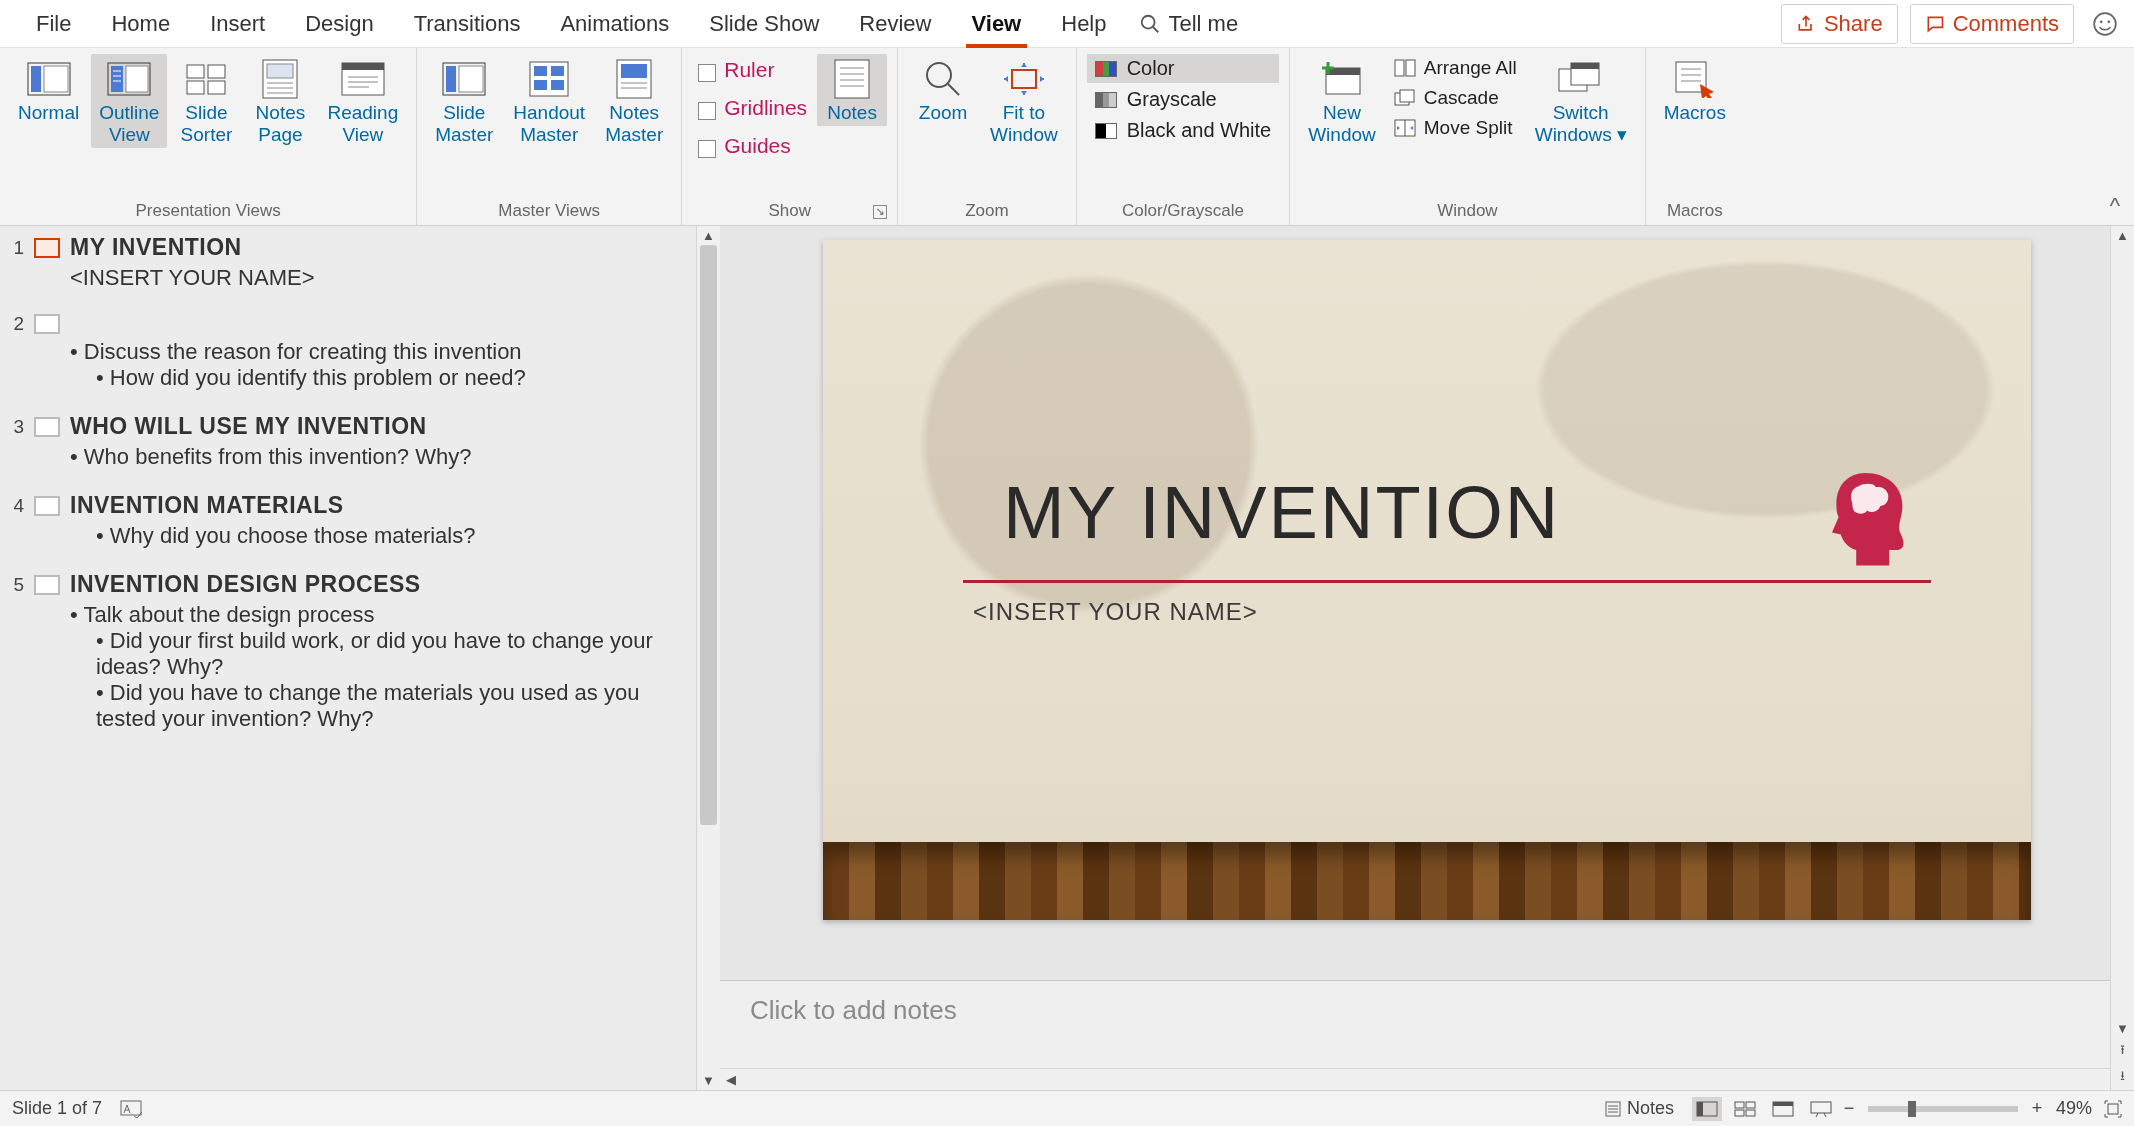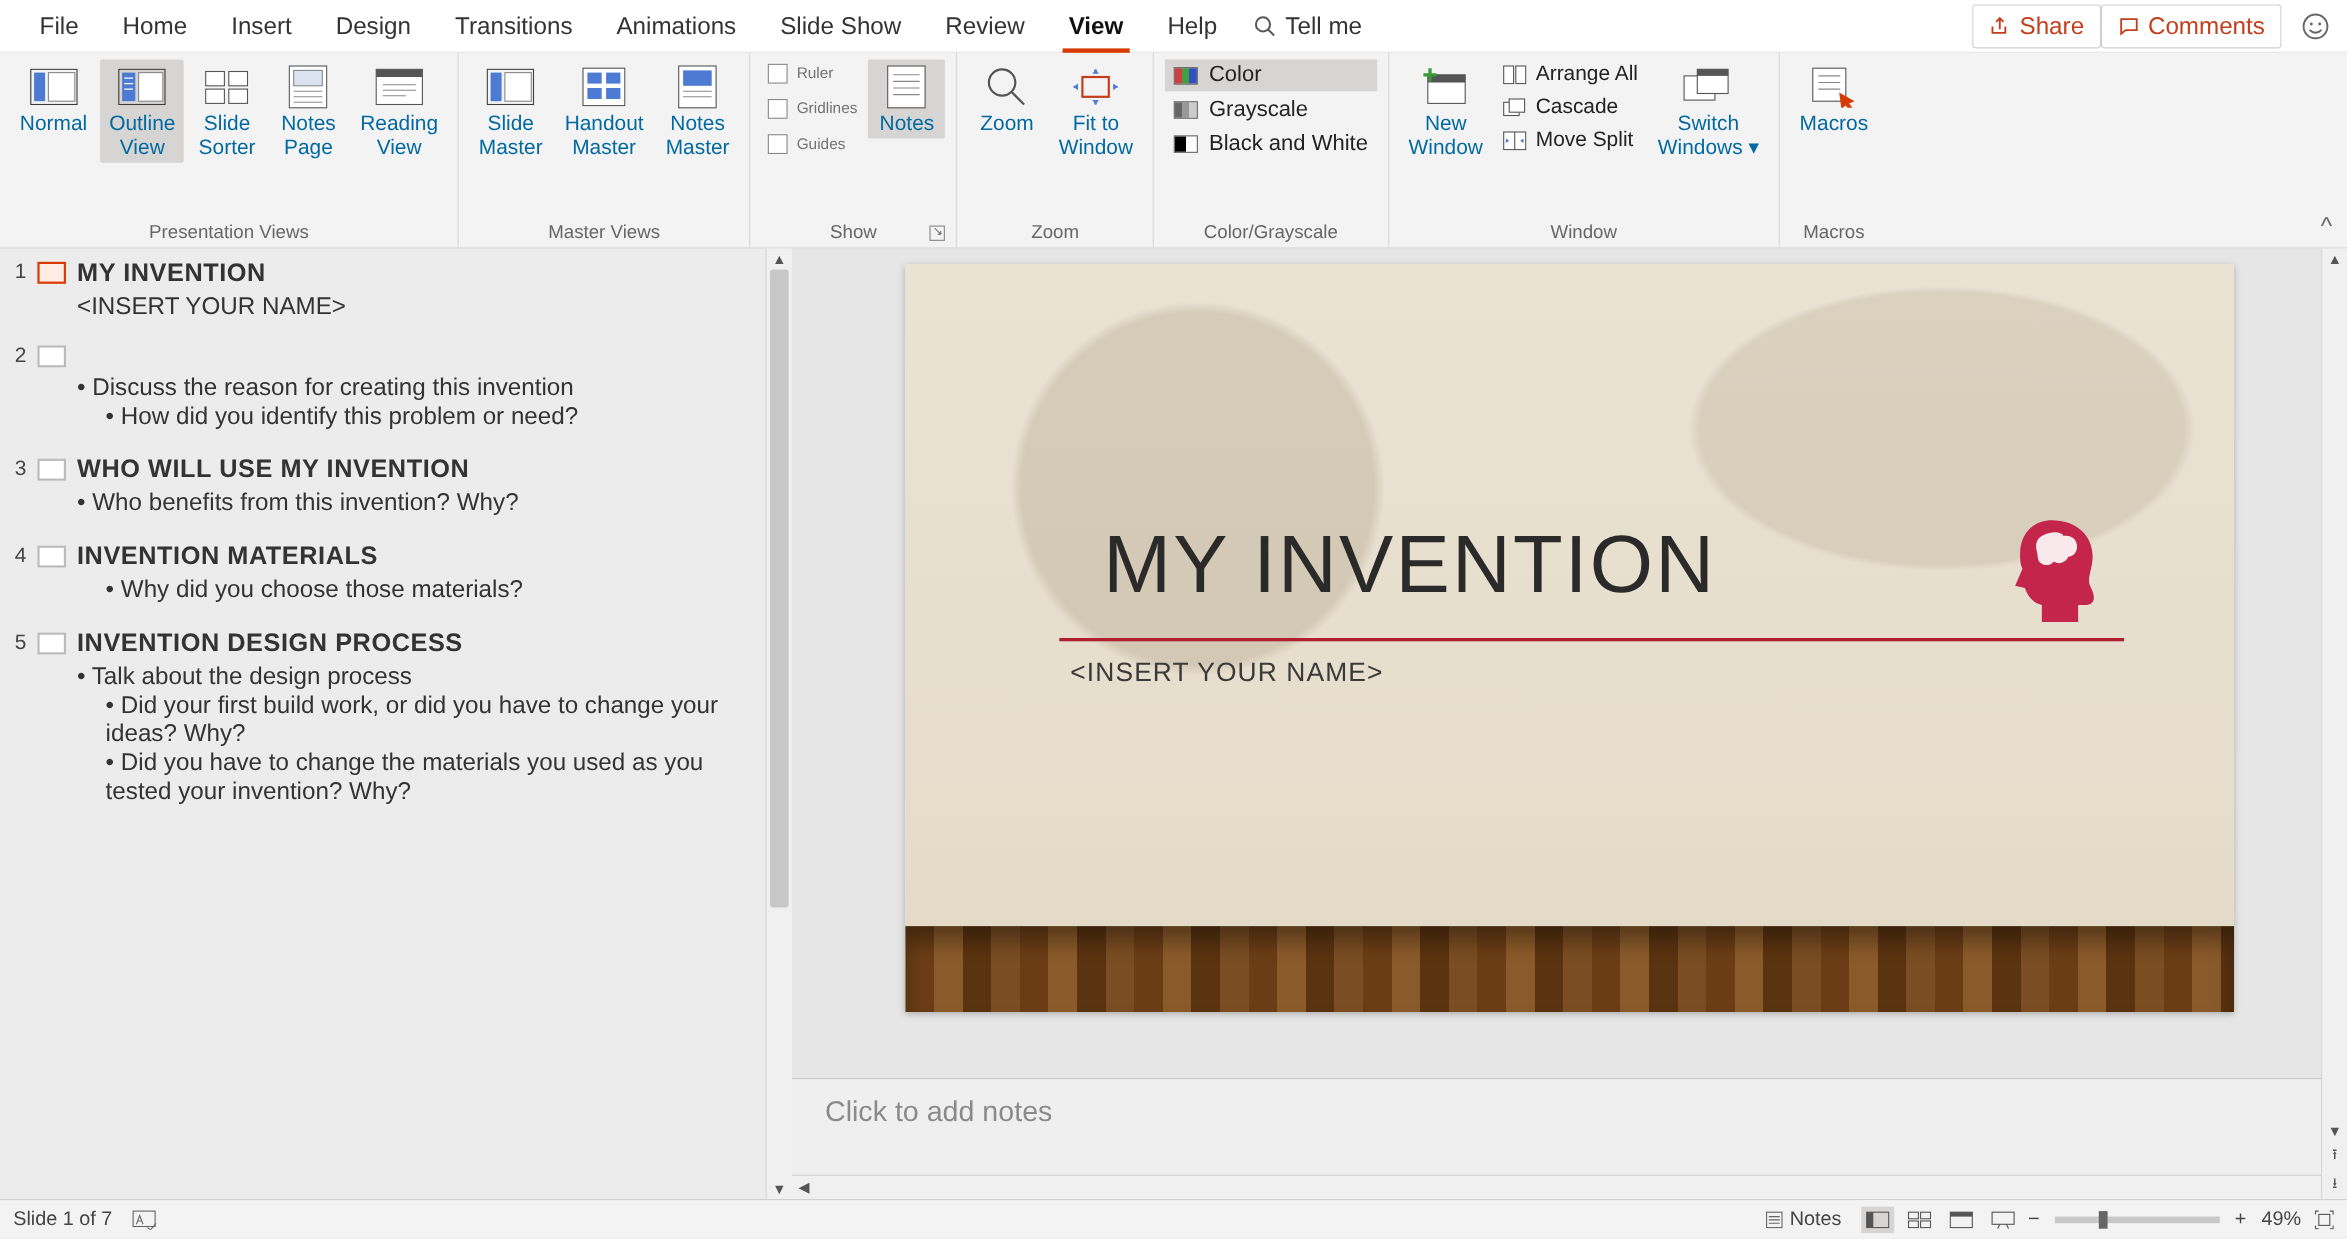--- a/index.html
+++ b/index.html
@@ -5,34 +5,34 @@
 * { margin: 0; padding: 0; box-sizing: border-box; font-family: "Segoe UI", Arial, sans-serif; }
 body { width: 2134px; height: 1126px; background: #f3f3f3; overflow: hidden; font-size: 16px; color: #222; }
 
 
 .tabs-bar { display: flex; align-items: center; height: 48px; background: #fff; border-bottom: 1px solid #e1e1e1; padding: 12px 16px; }
 .tabs-bar .tab { padding: 10px 20px; font-size: 22px; color: #333; cursor: pointer; }
 .tabs-bar .tab.active { font-weight: 600; color: #111; position: relative; }
 .tabs-bar .tab.active::after { content: ""; position: absolute; left: 14px; right: 14px; bottom: -1px; height: 4px; background: #d83b01; }
 .tabs-bar .tell-me { display: flex; align-items: center; gap: 8px; margin-left: 12px; font-size: 22px; color: #333; }
 .tabs-bar .spacer { flex: 1; }
-.tabs-bar .right-btn { display: flex; align-items: center; gap: 8px; padding: 6px 14px; border: 1px solid #d0d0d0; border-radius: 3px; margin-left: 0; font-size: 22px; color: #c43e1c; background: #fff; }
+.tabs-bar .right-btn { display: flex; align-items: center; gap: 8px; padding: 6px 14px; border: 1px solid #d0d0d0; border-radius: 3px; margin-left: 12px; font-size: 22px; color: #c43e1c; background: #fff; }
 .tabs-bar .smiley { margin-left: 18px; font-size: 26px; color: #666; }
 
 
 .ribbon { display: flex; height: 178px; background: #f3f3f3; border-bottom: 1px solid #d0d0d0; }
 .ribbon-group { display: flex; flex-direction: column; padding: 6px 10px 2px; border-right: 1px solid #d8d8d8; }
 .ribbon-group .group-body { flex: 1; display: flex; align-items: flex-start; gap: 4px; }
 .ribbon-group .group-label { text-align: center; font-size: 17px; color: #666; padding: 4px 0 2px; position: relative; }
 .ribbon-group .group-label .launcher { position: absolute; right: 0; bottom: 4px; width: 14px; height: 14px; border: 1px solid #888; font-size: 11px; line-height: 11px; color: #666; }
 .big-btn { display: flex; flex-direction: column; align-items: center; justify-content: flex-start; padding: 6px 8px 2px; min-width: 70px; border-radius: 2px; }
 .big-btn.selected { background: #d7d5d3; }
 .big-btn .icon-wrap { width: 48px; height: 38px; display: flex; align-items: center; justify-content: center; }
 .big-btn .lbl { font-size: 19px; color: #0369a1; text-align: center; line-height: 1.15; margin-top: 4px; white-space: pre; }
-.chk-row { display: flex; align-items: flex-start; gap: 8px; padding: 4px 6px; font-size: 14px; color: #737373; }
+.chk-row { display: flex; align-items: flex-end; gap: 8px; padding: 4px 6px; font-size: 21px; color: #be185d; }
 .chk-row .box { width: 18px; height: 18px; border: 1px solid #888; background: #fff; }
 .color-row { display: flex; align-items: center; gap: 10px; padding: 3px 8px; font-size: 20px; }
 .color-row .sw { width: 22px; height: 16px; border: 1px solid #666; }
 .color-row.sel { background: #d7d5d3; }
 .mini-row { display: flex; align-items: center; gap: 8px; padding: 3px 6px; font-size: 19px; }
 .ribbon .collapse { margin-left: auto; padding: 0 14px 6px 0; align-self: flex-end; font-size: 22px; color: #666; }
 
 
 .work { display: flex; height: calc(1126px - 48px - 178px - 36px); }
 

